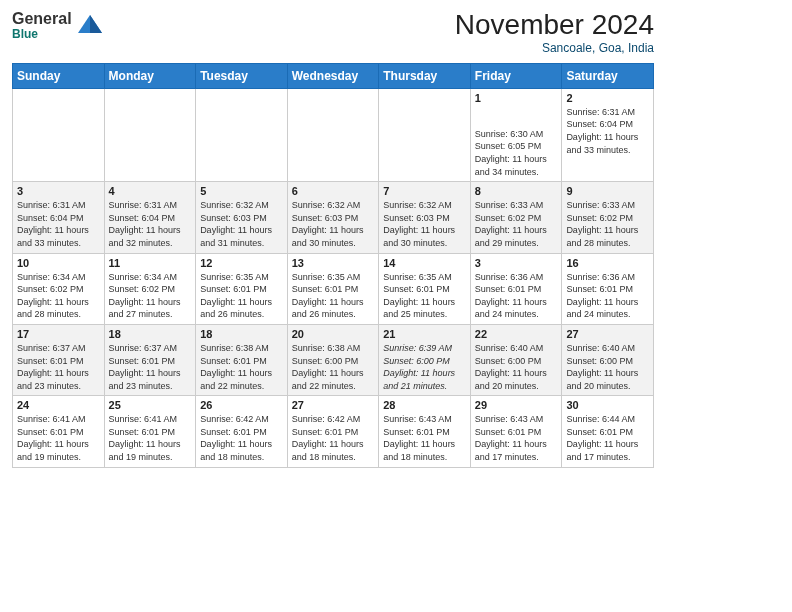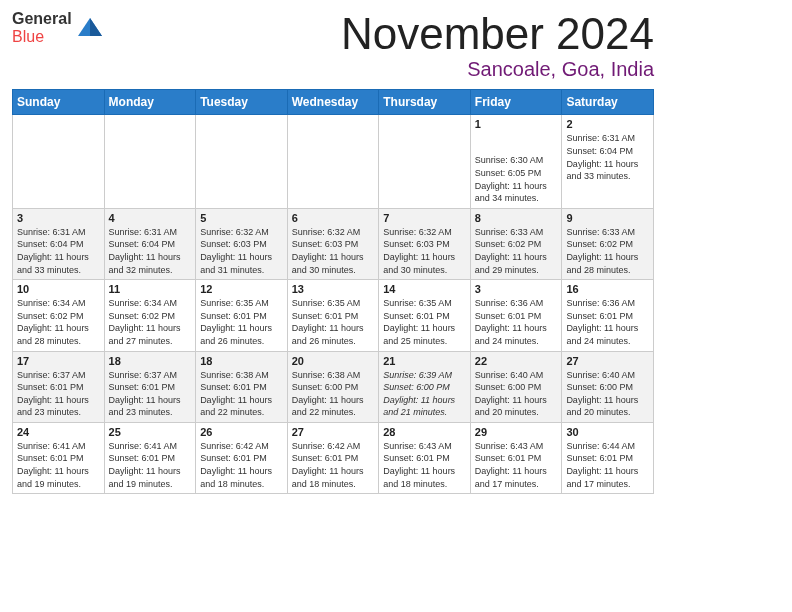--- a/index.html
+++ b/index.html
@@ -27,42 +27,42 @@
       font-size: 18px;
       font-weight: bold;
     }
     .logo-general {
       color: #333;
       font-size: 16px;
       font-weight: bold;
       line-height: 1.1;
     }
     .logo-blue {
-      color: #ef4444;
-      font-size: 16px;
-      font-weight: normal;
+      color: #0f766e;
+      font-size: 12px;
+      font-weight: bold;
       line-height: 1.1;
     }
     .logo-icon {
       width: 28px;
       height: 28px;
       margin-left: 4px;
     }
     .title-section {
       text-align: right;
     }
     .month-title {
-      font-size: 44px;
+      font-size: 28px;
       font-weight: normal;
       color: #222;
       line-height: 1.1;
     }
     .location-title {
-      font-size: 20px;
-      color: #701a75;
+      font-size: 12px;
+      color: #0c4a6e;
     }
     .calendar {
       width: 100%;
       border-collapse: collapse;
     }
     .calendar th {
       background: #2a7dc9;
       color: #fff;
       font-size: 12px;
       font-weight: bold;

